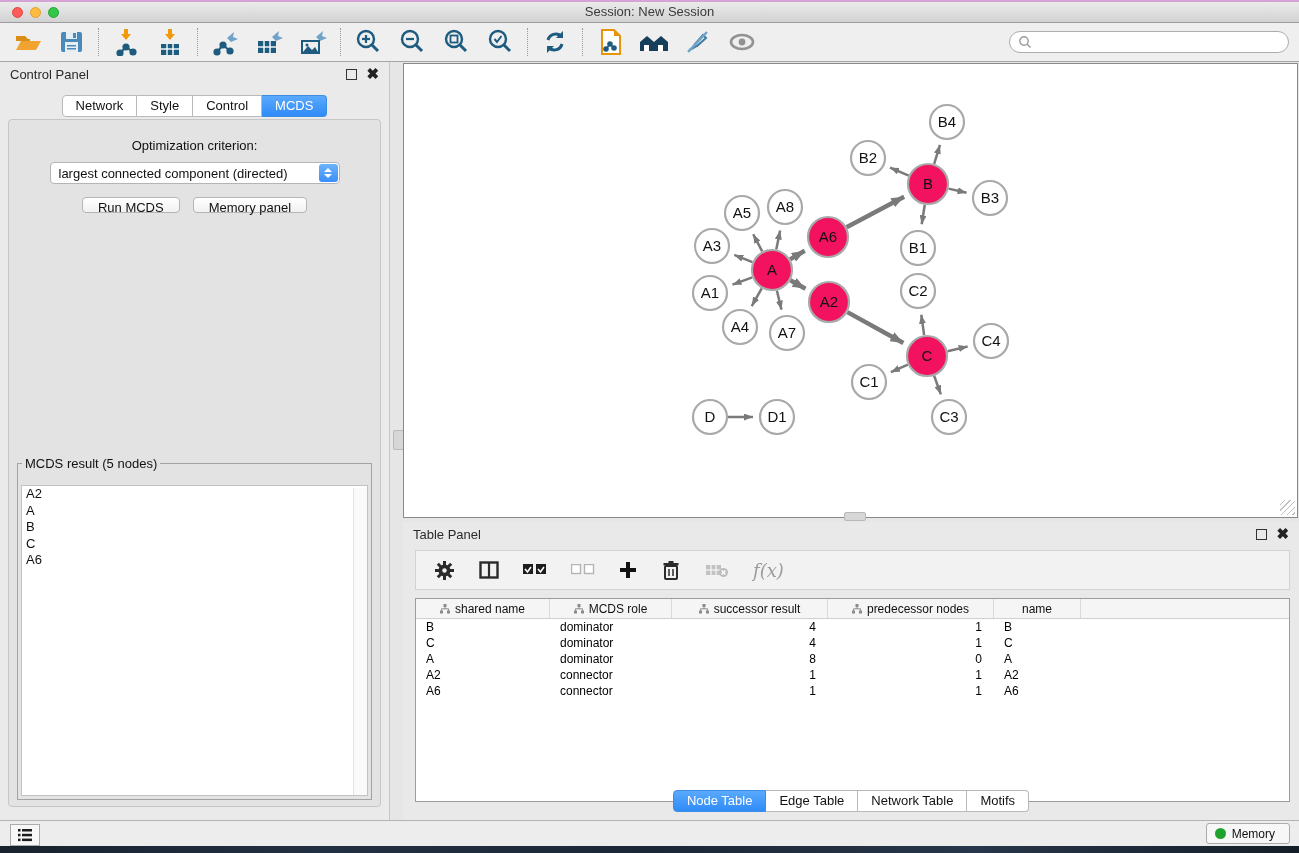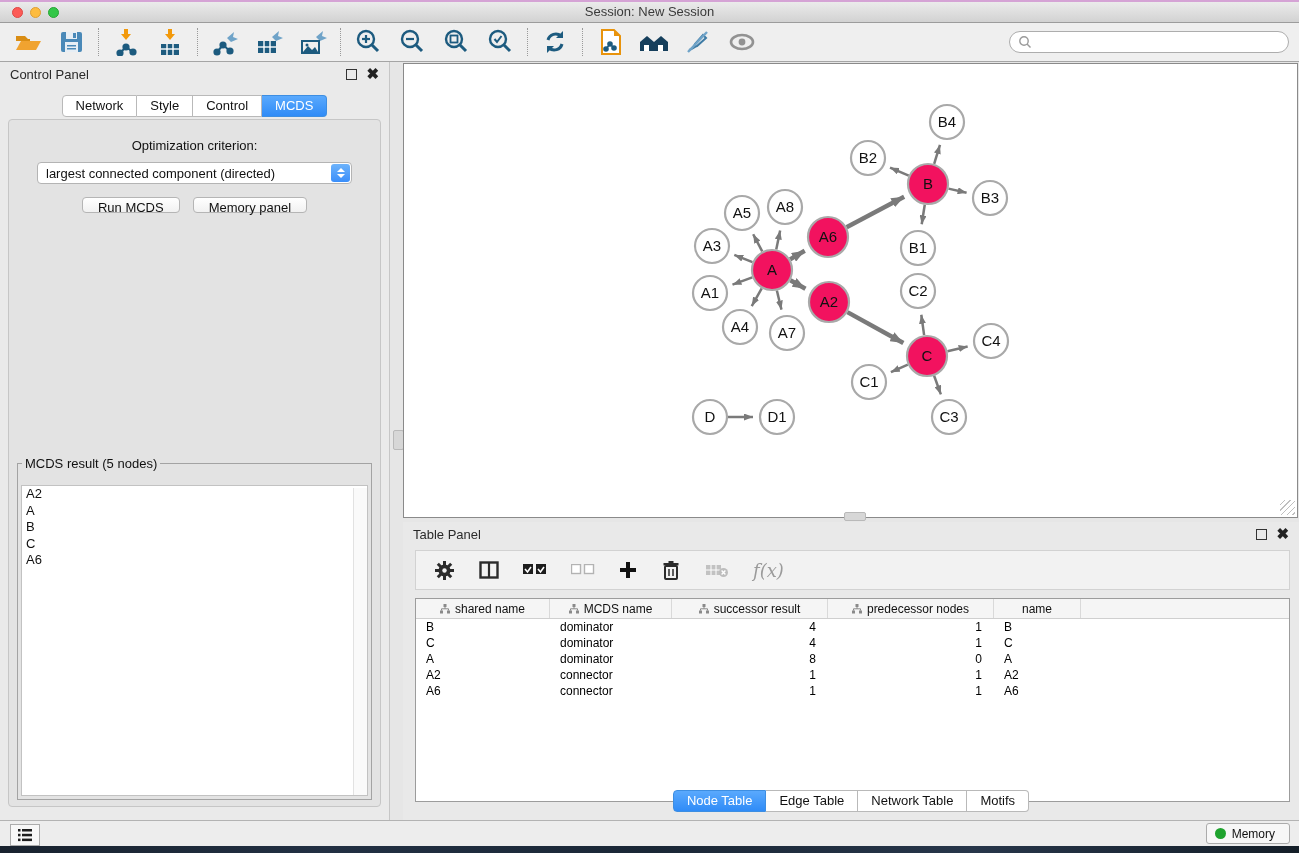--- a/index.html
+++ b/index.html
@@ -37,21 +37,21 @@
   .control-panel{position:absolute;left:0;top:62px;width:390px;height:758px;background:#eaeaea;border-right:1px solid #c6c6c6;box-sizing:border-box;}
   .cp-tabs{position:absolute;left:0;top:33px;width:100%;display:flex;justify-content:center;}
   .seg-btn{height:20px;line-height:20px;padding:0 13px;background:#fff;border:1px solid #b9b9b9;border-left:none;
     font-size:13px;color:#111;cursor:default;}
   .seg-btn:first-child{border-left:1px solid #b9b9b9;border-radius:4px 0 0 4px;}
   .seg-btn:last-child{border-radius:0 4px 4px 0;}
   .seg-btn.seg-sel{background:linear-gradient(#5aa9fd,#2f8bf7);color:#fff;border-color:#3d8ee2;}
   .cp-content{position:absolute;left:8px;right:8px;top:57px;bottom:13px;background:#e3e3e3;
     border:1px solid #c6c6c6;border-radius:4px;}
   .opt-label{margin-top:18px;text-align:center;font-size:13px;color:#111;}
-  .dropdown{margin:9px auto 0;width:315px;height:22px;background:#fff;border:1px solid #b4b4b4;border-radius:4px;
+  .dropdown{margin:9px auto 0;width:290px;height:22px;background:#fff;border:1px solid #b4b4b4;border-radius:4px;
     position:relative;font-size:13px;line-height:22px;padding-left:8px;box-sizing:border-box;color:#111;}
   .stepper{position:absolute;right:1px;top:1px;width:19px;height:18px;border-radius:3px;
     background:linear-gradient(#6db3fb,#3a8efa);display:flex;flex-direction:column;align-items:center;justify-content:center;gap:2px;}
   .tri-up{width:0;height:0;border-left:4px solid transparent;border-right:4px solid transparent;border-bottom:4px solid #fff;}
   .tri-down{width:0;height:0;border-left:4px solid transparent;border-right:4px solid transparent;border-top:4px solid #fff;}
   .btn-row{margin-top:13px;display:flex;justify-content:center;gap:13px;}
   .push-btn{height:16px;line-height:20px;padding:0 15px;background:linear-gradient(#ffffff,#f1f1f1);
     border:1px solid #b5b5b5;border-radius:4px;font-size:13px;color:#111;}
   .result-fieldset{position:absolute;left:8px;right:8px;top:336px;bottom:6px;border:1px solid #a3a3a3;margin:0;padding:3px;}
   .result-fieldset legend{font-size:13px;color:#111;padding:0 3px;margin-left:1px;}
@@ -519,21 +519,21 @@
           </svg>
           <span>shared name</span>
         </div>
         <div class="th" style="width: 122px;">
           <svg width="10" height="10">
             <rect x="3.5" y="0" width="3" height="3" fill="#8a8a8a"></rect>
             <rect x="0" y="6.5" width="3" height="3" fill="#8a8a8a"></rect>
             <rect x="7" y="6.5" width="3" height="3" fill="#8a8a8a"></rect>
             <path d="M5 3v1.8M1.5 6.5V4.8h7v1.7" stroke="#8a8a8a" fill="none"></path>
           </svg>
-          <span>MCDS name</span>
+          <span>MCDS role</span>
         </div>
         <div class="th" style="width: 156px;">
           <svg width="10" height="10">
             <rect x="3.5" y="0" width="3" height="3" fill="#8a8a8a"></rect>
             <rect x="0" y="6.5" width="3" height="3" fill="#8a8a8a"></rect>
             <rect x="7" y="6.5" width="3" height="3" fill="#8a8a8a"></rect>
             <path d="M5 3v1.8M1.5 6.5V4.8h7v1.7" stroke="#8a8a8a" fill="none"></path>
           </svg>
           <span>successor result</span>
         </div>

